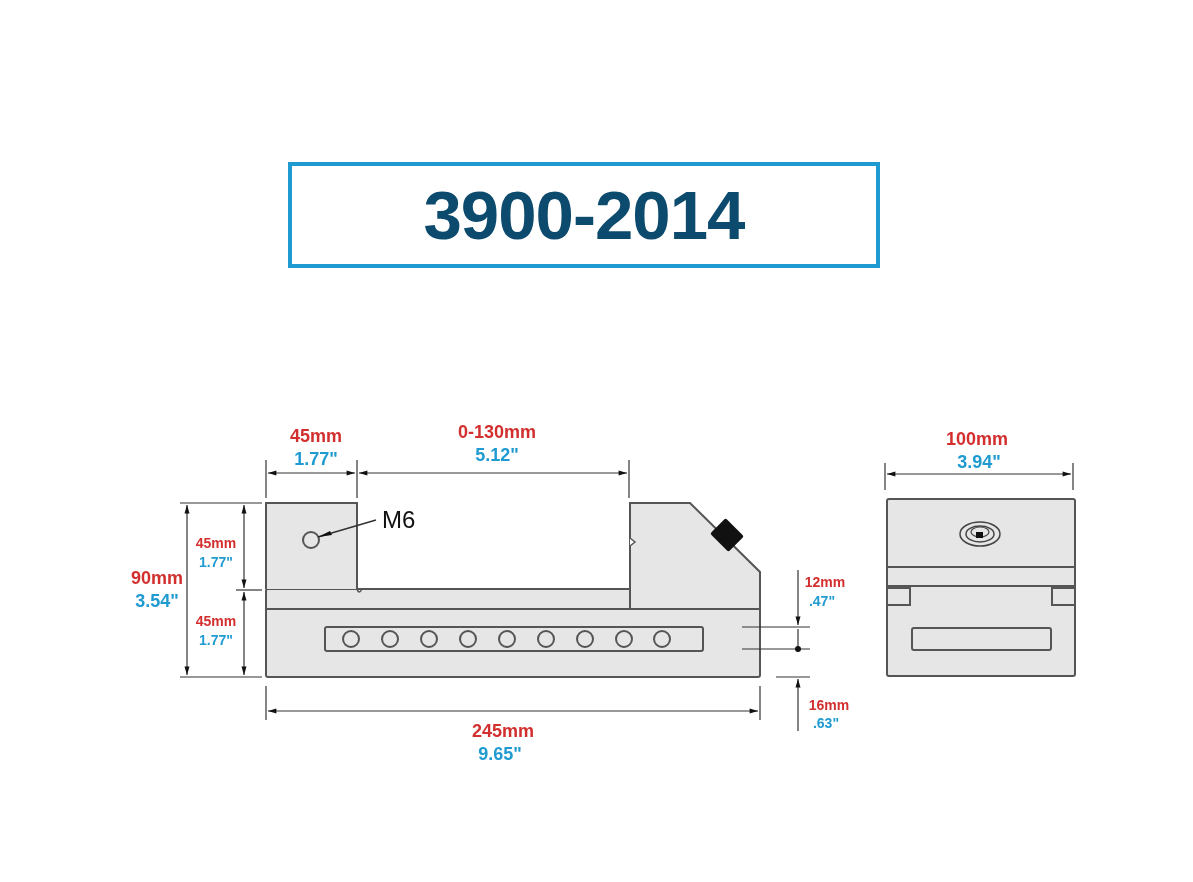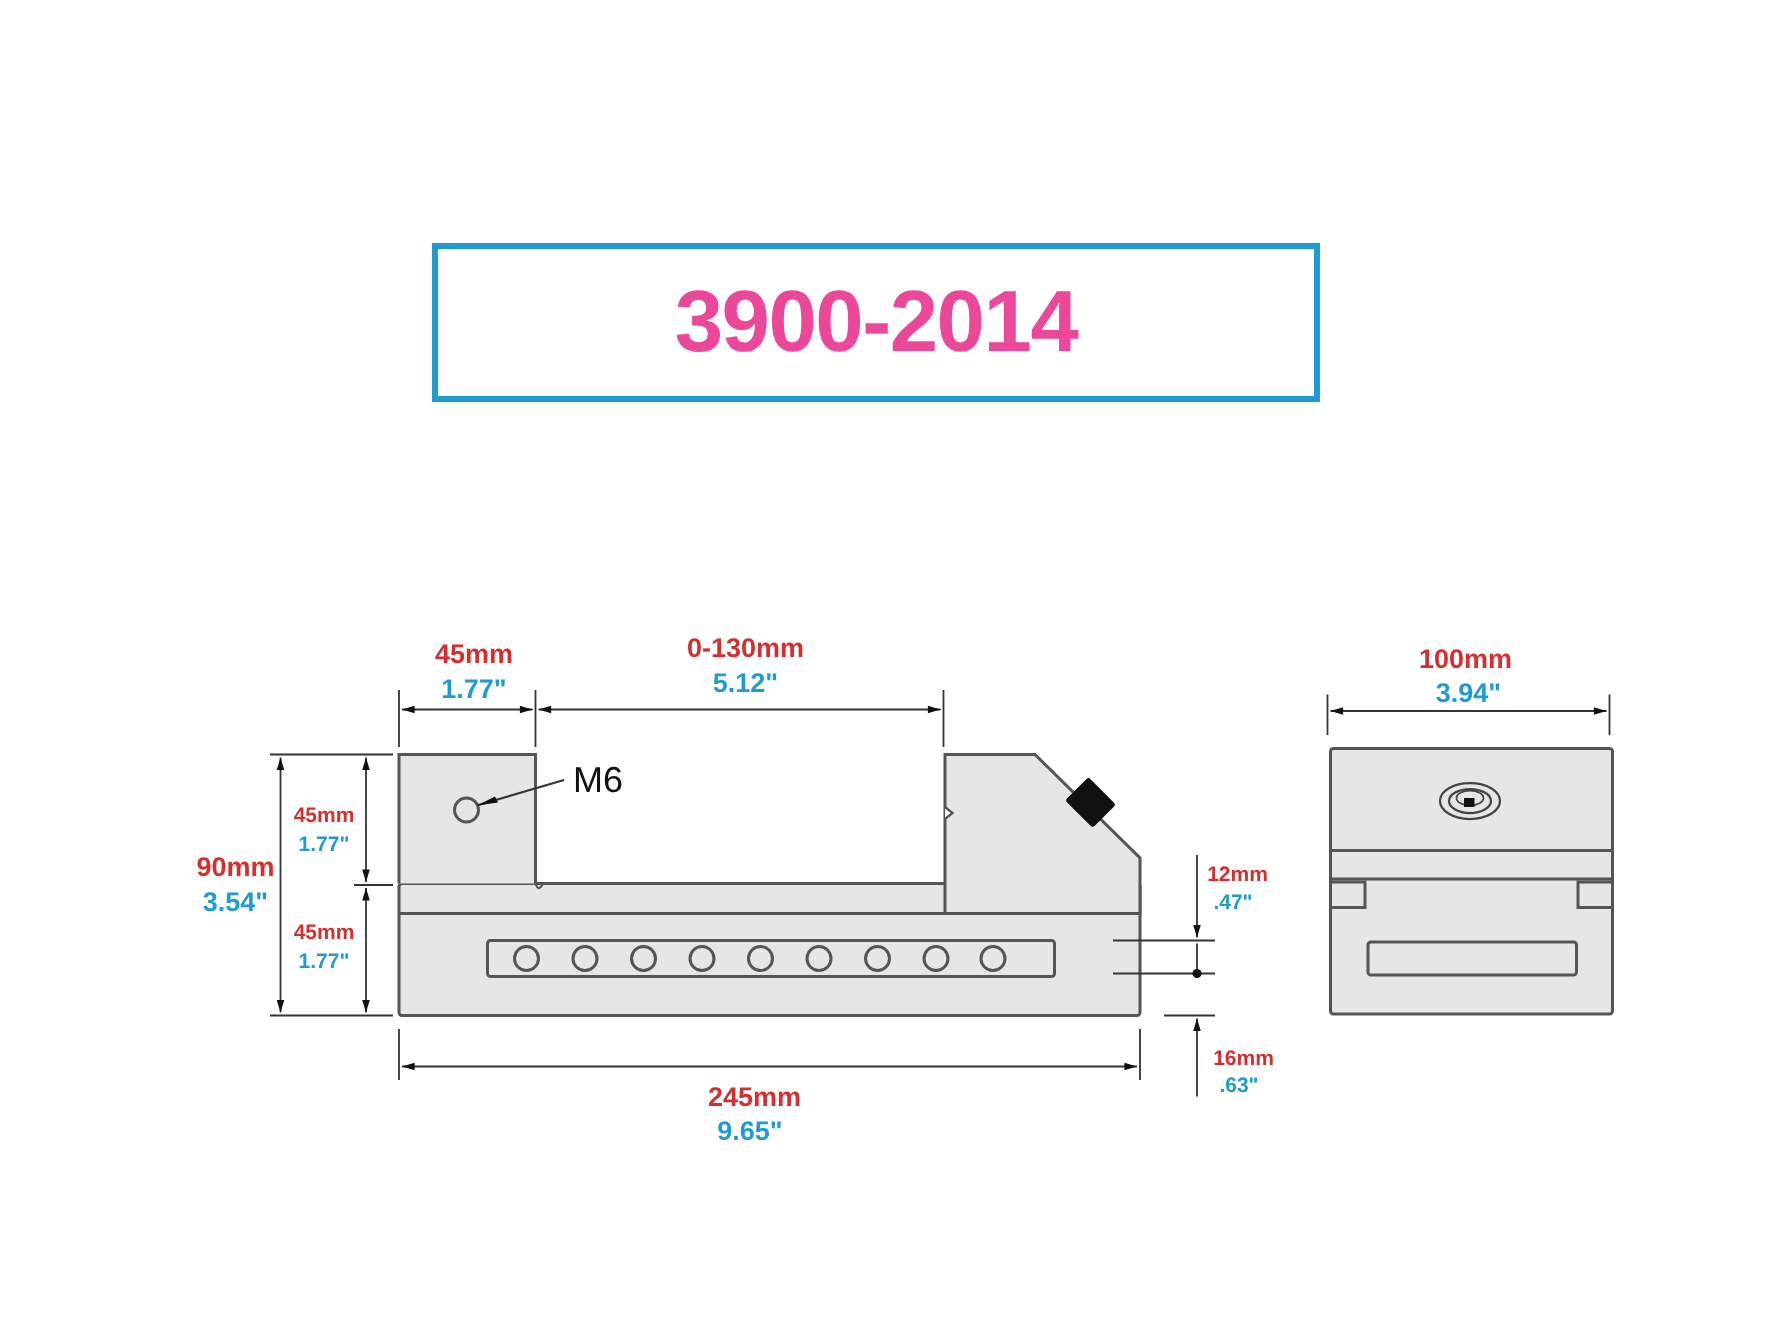--- a/index.html
+++ b/index.html
@@ -2,21 +2,21 @@
 <html><head>
   <meta charset="utf-8">
   <style>
     html, body { margin: 0; padding: 0; background: #ffffff; }
     body { width: 1193px; height: 882px; position: relative; overflow: hidden; font-family: "Liberation Sans", sans-serif; }
     .title-box {
       position: absolute; left: 288px; top: 162px; width: 584px; height: 98px;
       border: 4px solid #1f9bd1; box-sizing: content-box;
       display: flex; align-items: center; justify-content: center;
     }
-    .title-text { font-family: "Liberation Sans", sans-serif; font-weight: bold; font-size: 58px; color: #ec4899; letter-spacing: -1px; line-height: 1; }
+    .title-text { font-family: "Liberation Sans", sans-serif; font-weight: bold; font-size: 69px; color: #0c4a6e; letter-spacing: -1px; line-height: 1; }
     svg.drawing { position: absolute; left: 0; top: 0; }
     .lbl { font-family: "Liberation Sans", sans-serif; font-weight: bold; }
     .mm { fill: #d32f2f; }
     .inch { fill: #1f9bd1; }
     .thread { font-family: "Liberation Sans", sans-serif; font-size: 24px; fill: #111; }
   </style>
 </head>
 <body>
 
 <div class="title-box">

